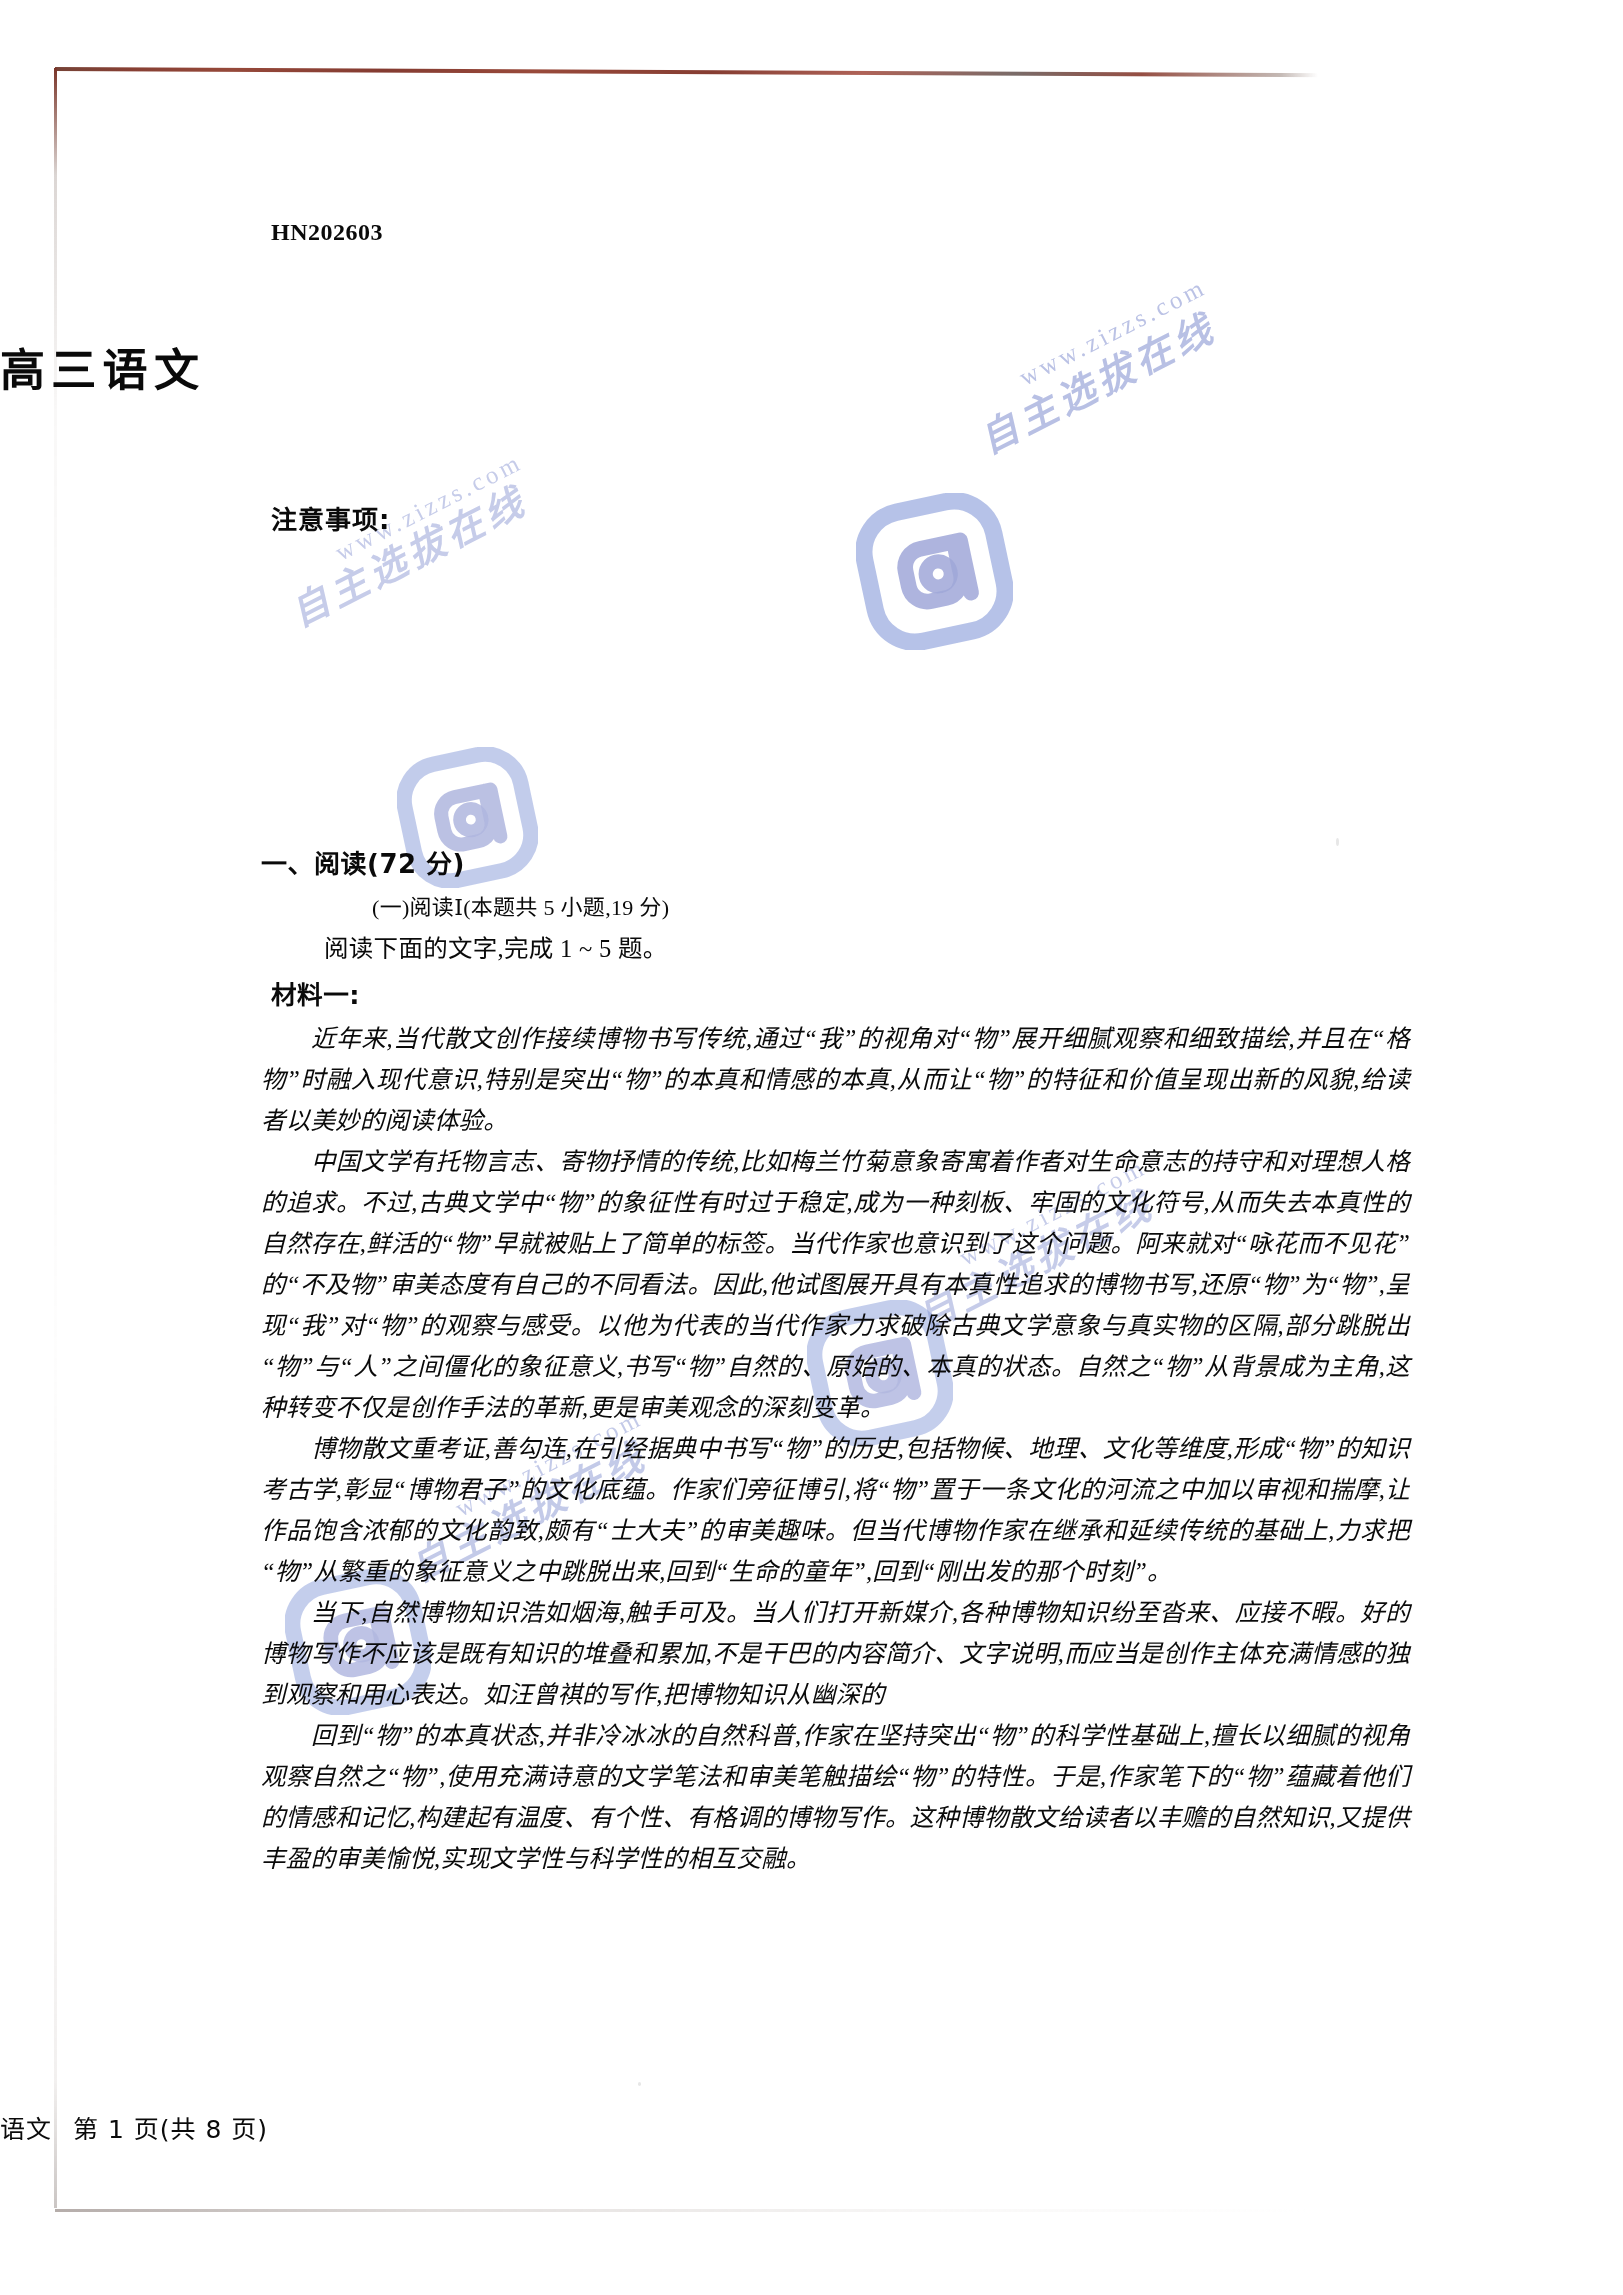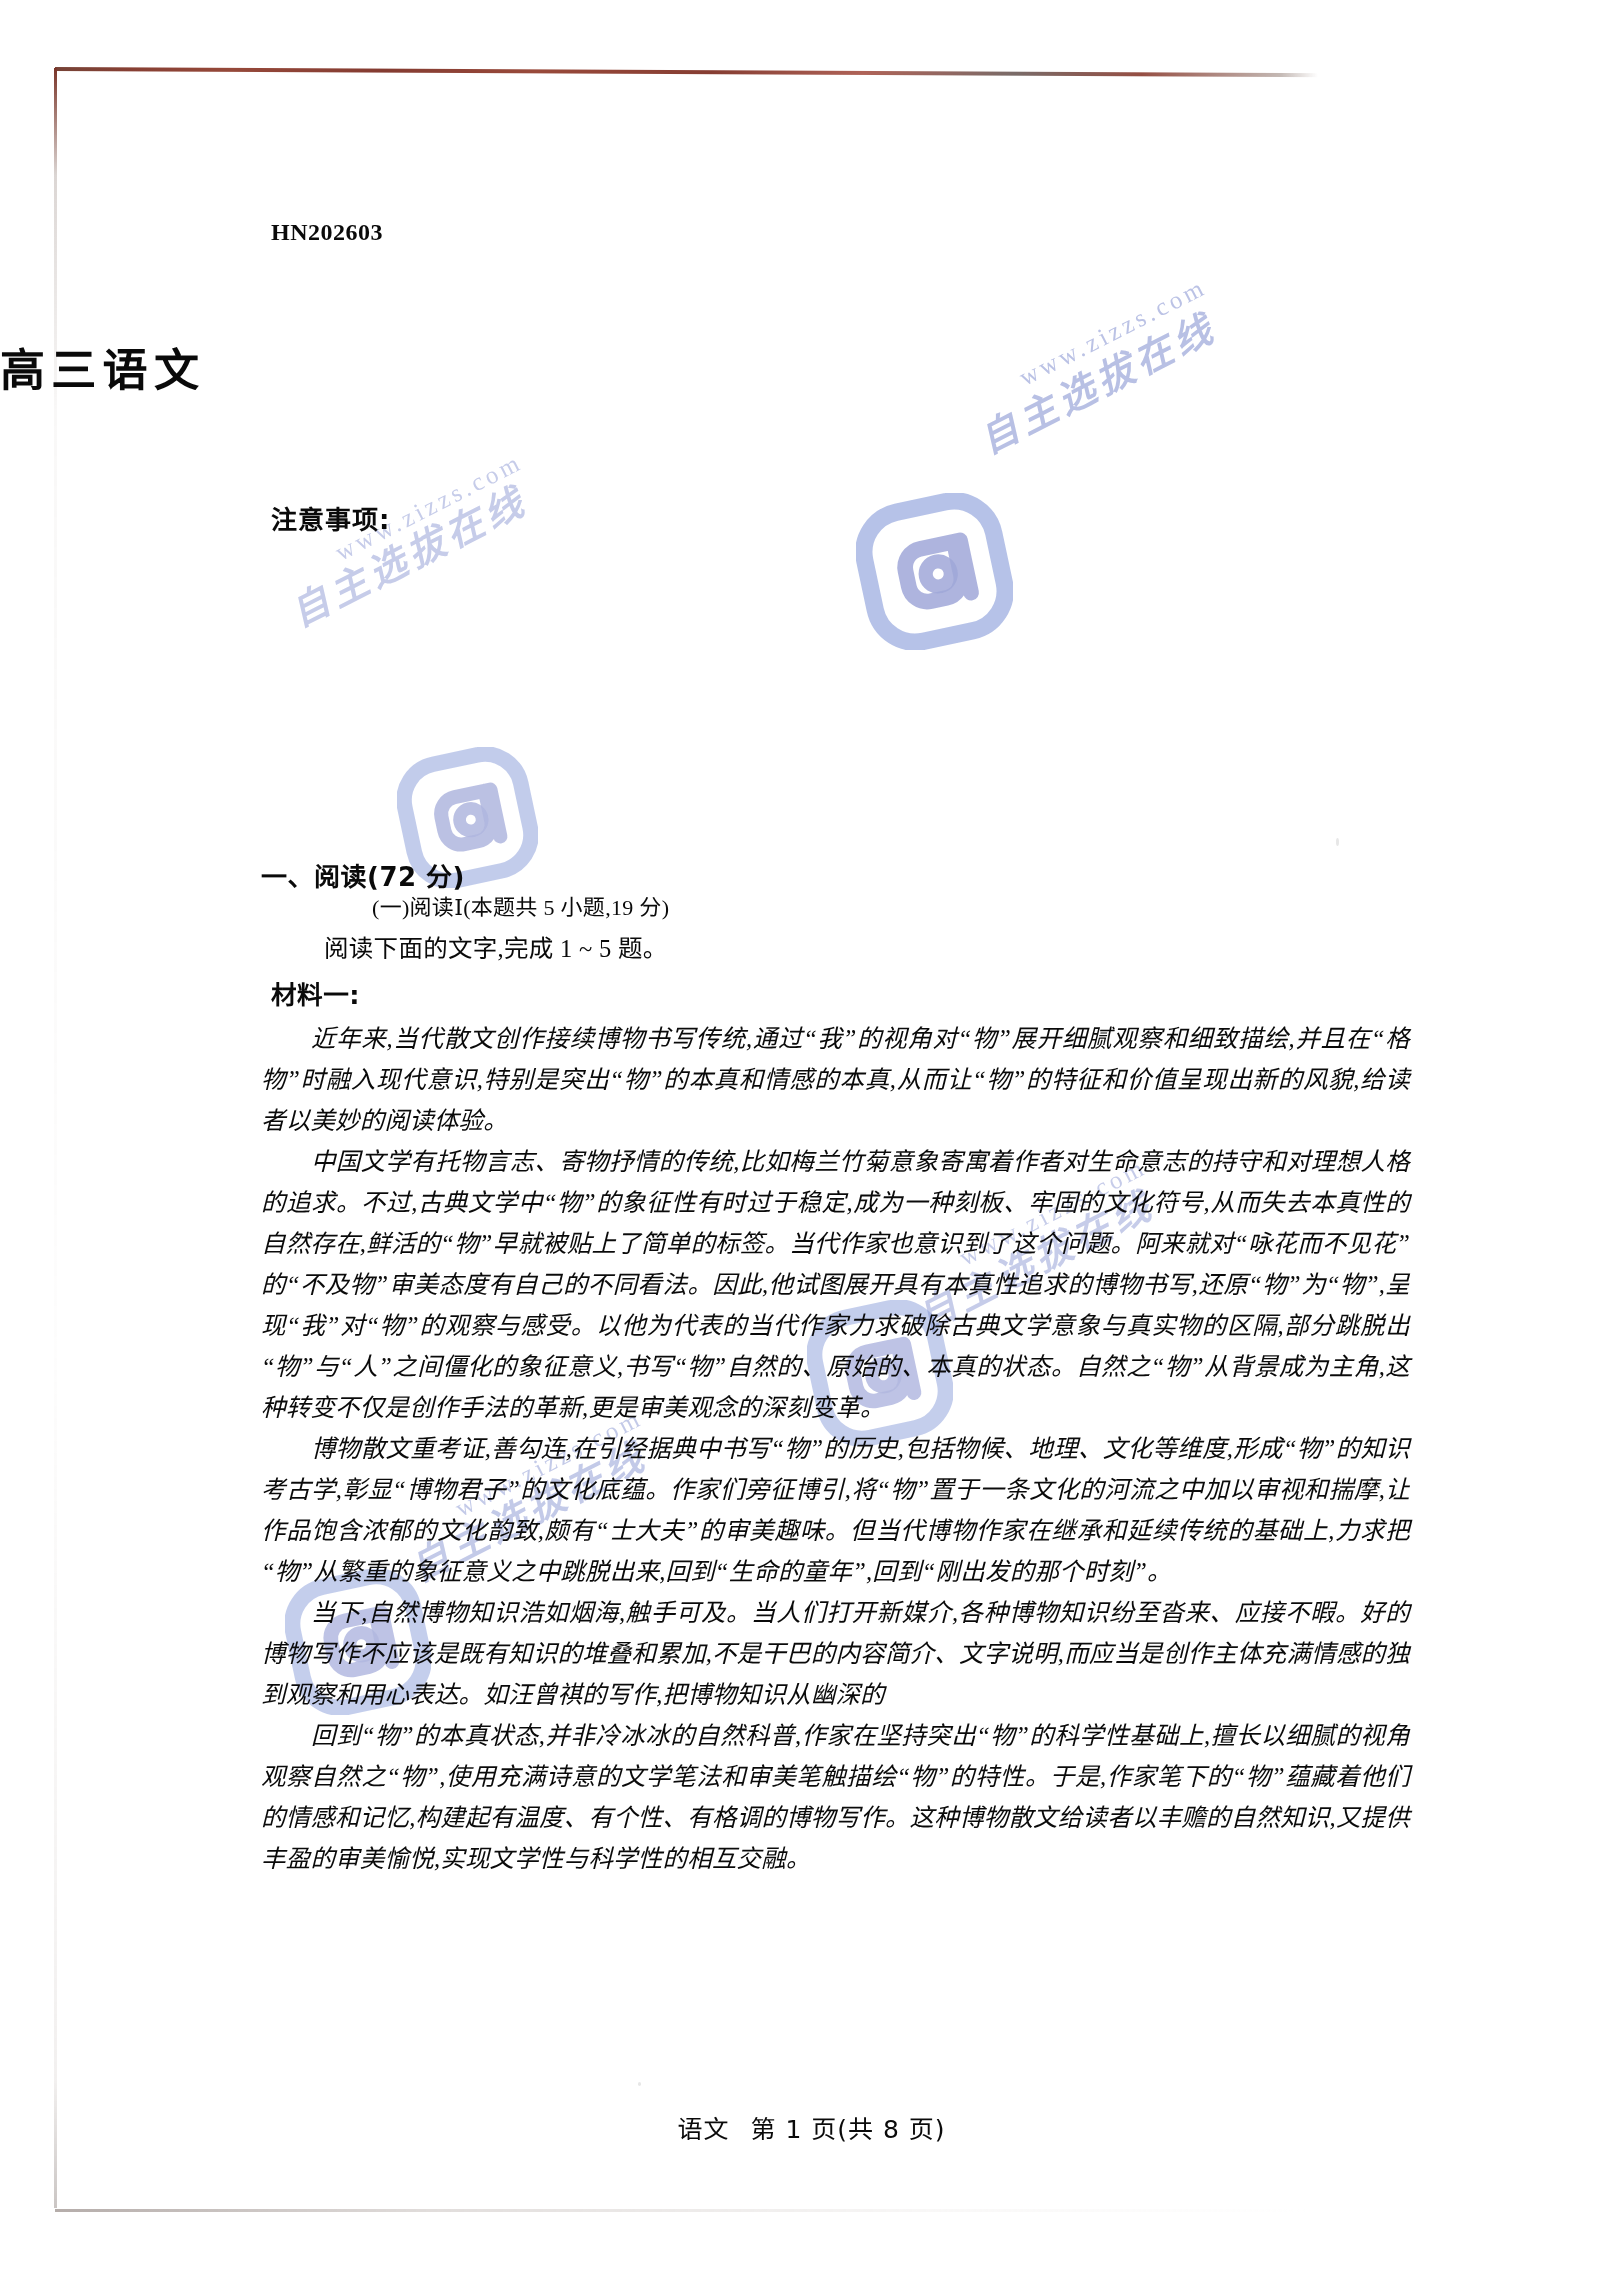--- a/index.html
+++ b/index.html
@@ -137,21 +137,20 @@
   }
 
   .section-head {
     position: absolute;
     left: 261px;
     top: 843px;
     font-size: 26px;
     font-weight: 700;
     letter-spacing: 0.5px;
     font-family: "DejaVu Sans", "Liberation Sans", sans-serif;
-    margin-top: 13px;
   }
   .subsection {
     position: absolute;
     left: 324px;
     top: 888px;
     font-size: 22px;
     line-height: 40px;
     letter-spacing: 0.3px;
     margin-left: 48px;
   }
@@ -188,21 +187,21 @@
   .body-text p {
     margin: 0;
     text-indent: 50px;
   }
 
   .footer {
     position: absolute;
     left: 0;
     top: 2109px;
     width: 1623px;
-    text-align: center;
+    text-align: left;
     font-size: 25px;
     letter-spacing: 1px;
     font-family: "DejaVu Sans", "Liberation Sans", sans-serif;
   }
   .footer .gap { display: inline-block; width: 21px; }
 
   
   .speckle {
     position: absolute;
     background: #cfcfcf;

